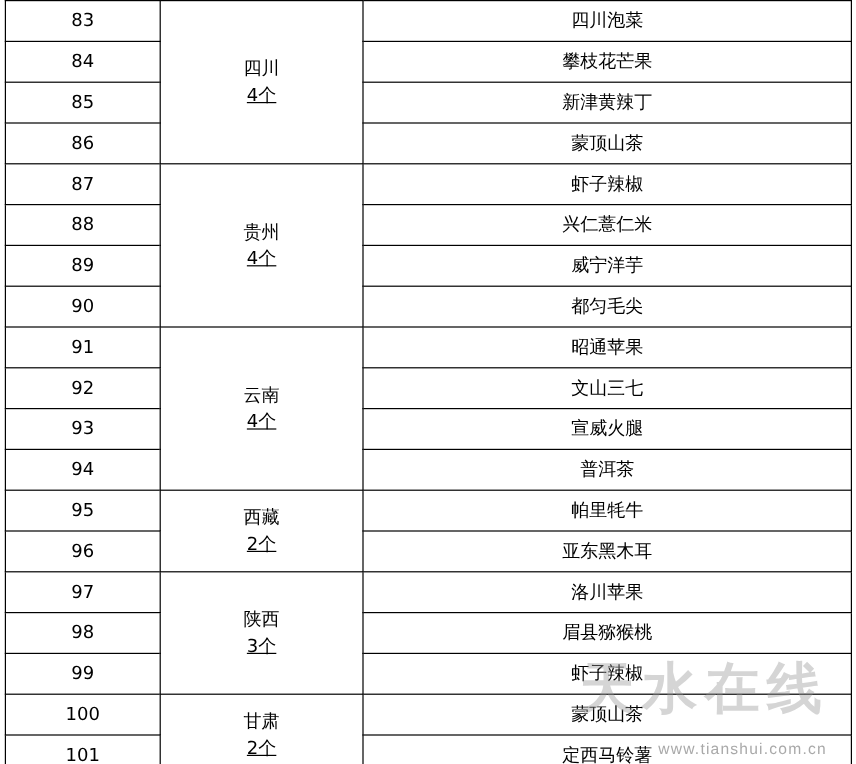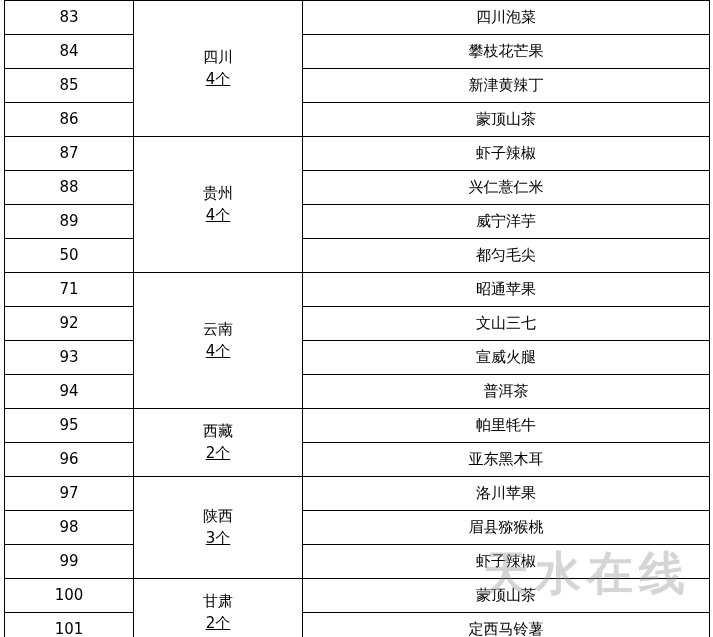--- a/index.html
+++ b/index.html
@@ -135,26 +135,26 @@
         <td class="col-num">88</td>
         <td class="col-prod">兴仁薏仁米</td>
       </tr>
 
       <tr>
         <td class="col-num">89</td>
         <td class="col-prod">威宁洋芋</td>
       </tr>
 
       <tr>
-        <td class="col-num">50</td>
+        <td class="col-num">90</td>
         <td class="col-prod">都匀毛尖</td>
       </tr>
 
       <tr>
-        <td class="col-num">71</td>
+        <td class="col-num">91</td>
         <td class="col-prov" rowspan="4">
           <span class="prov-cell">
             <span class="name">云南</span>
             <span class="count">4个</span>
           </span>
         </td>
         <td class="col-prod">昭通苹果</td>
       </tr>
 
       <tr>
@@ -223,15 +223,16 @@
       <tr>
         <td class="col-num">101</td>
         <td class="col-prod">定西马铃薯</td>
       </tr>
 
     </tbody>
   </table>
 
   <div class="watermark">
     <div class="wm-text">天水在线</div>
+    <div class="wm-url">www.tianshui.com.cn</div>
   </div>
 
 </div>
 
 </body></html>

